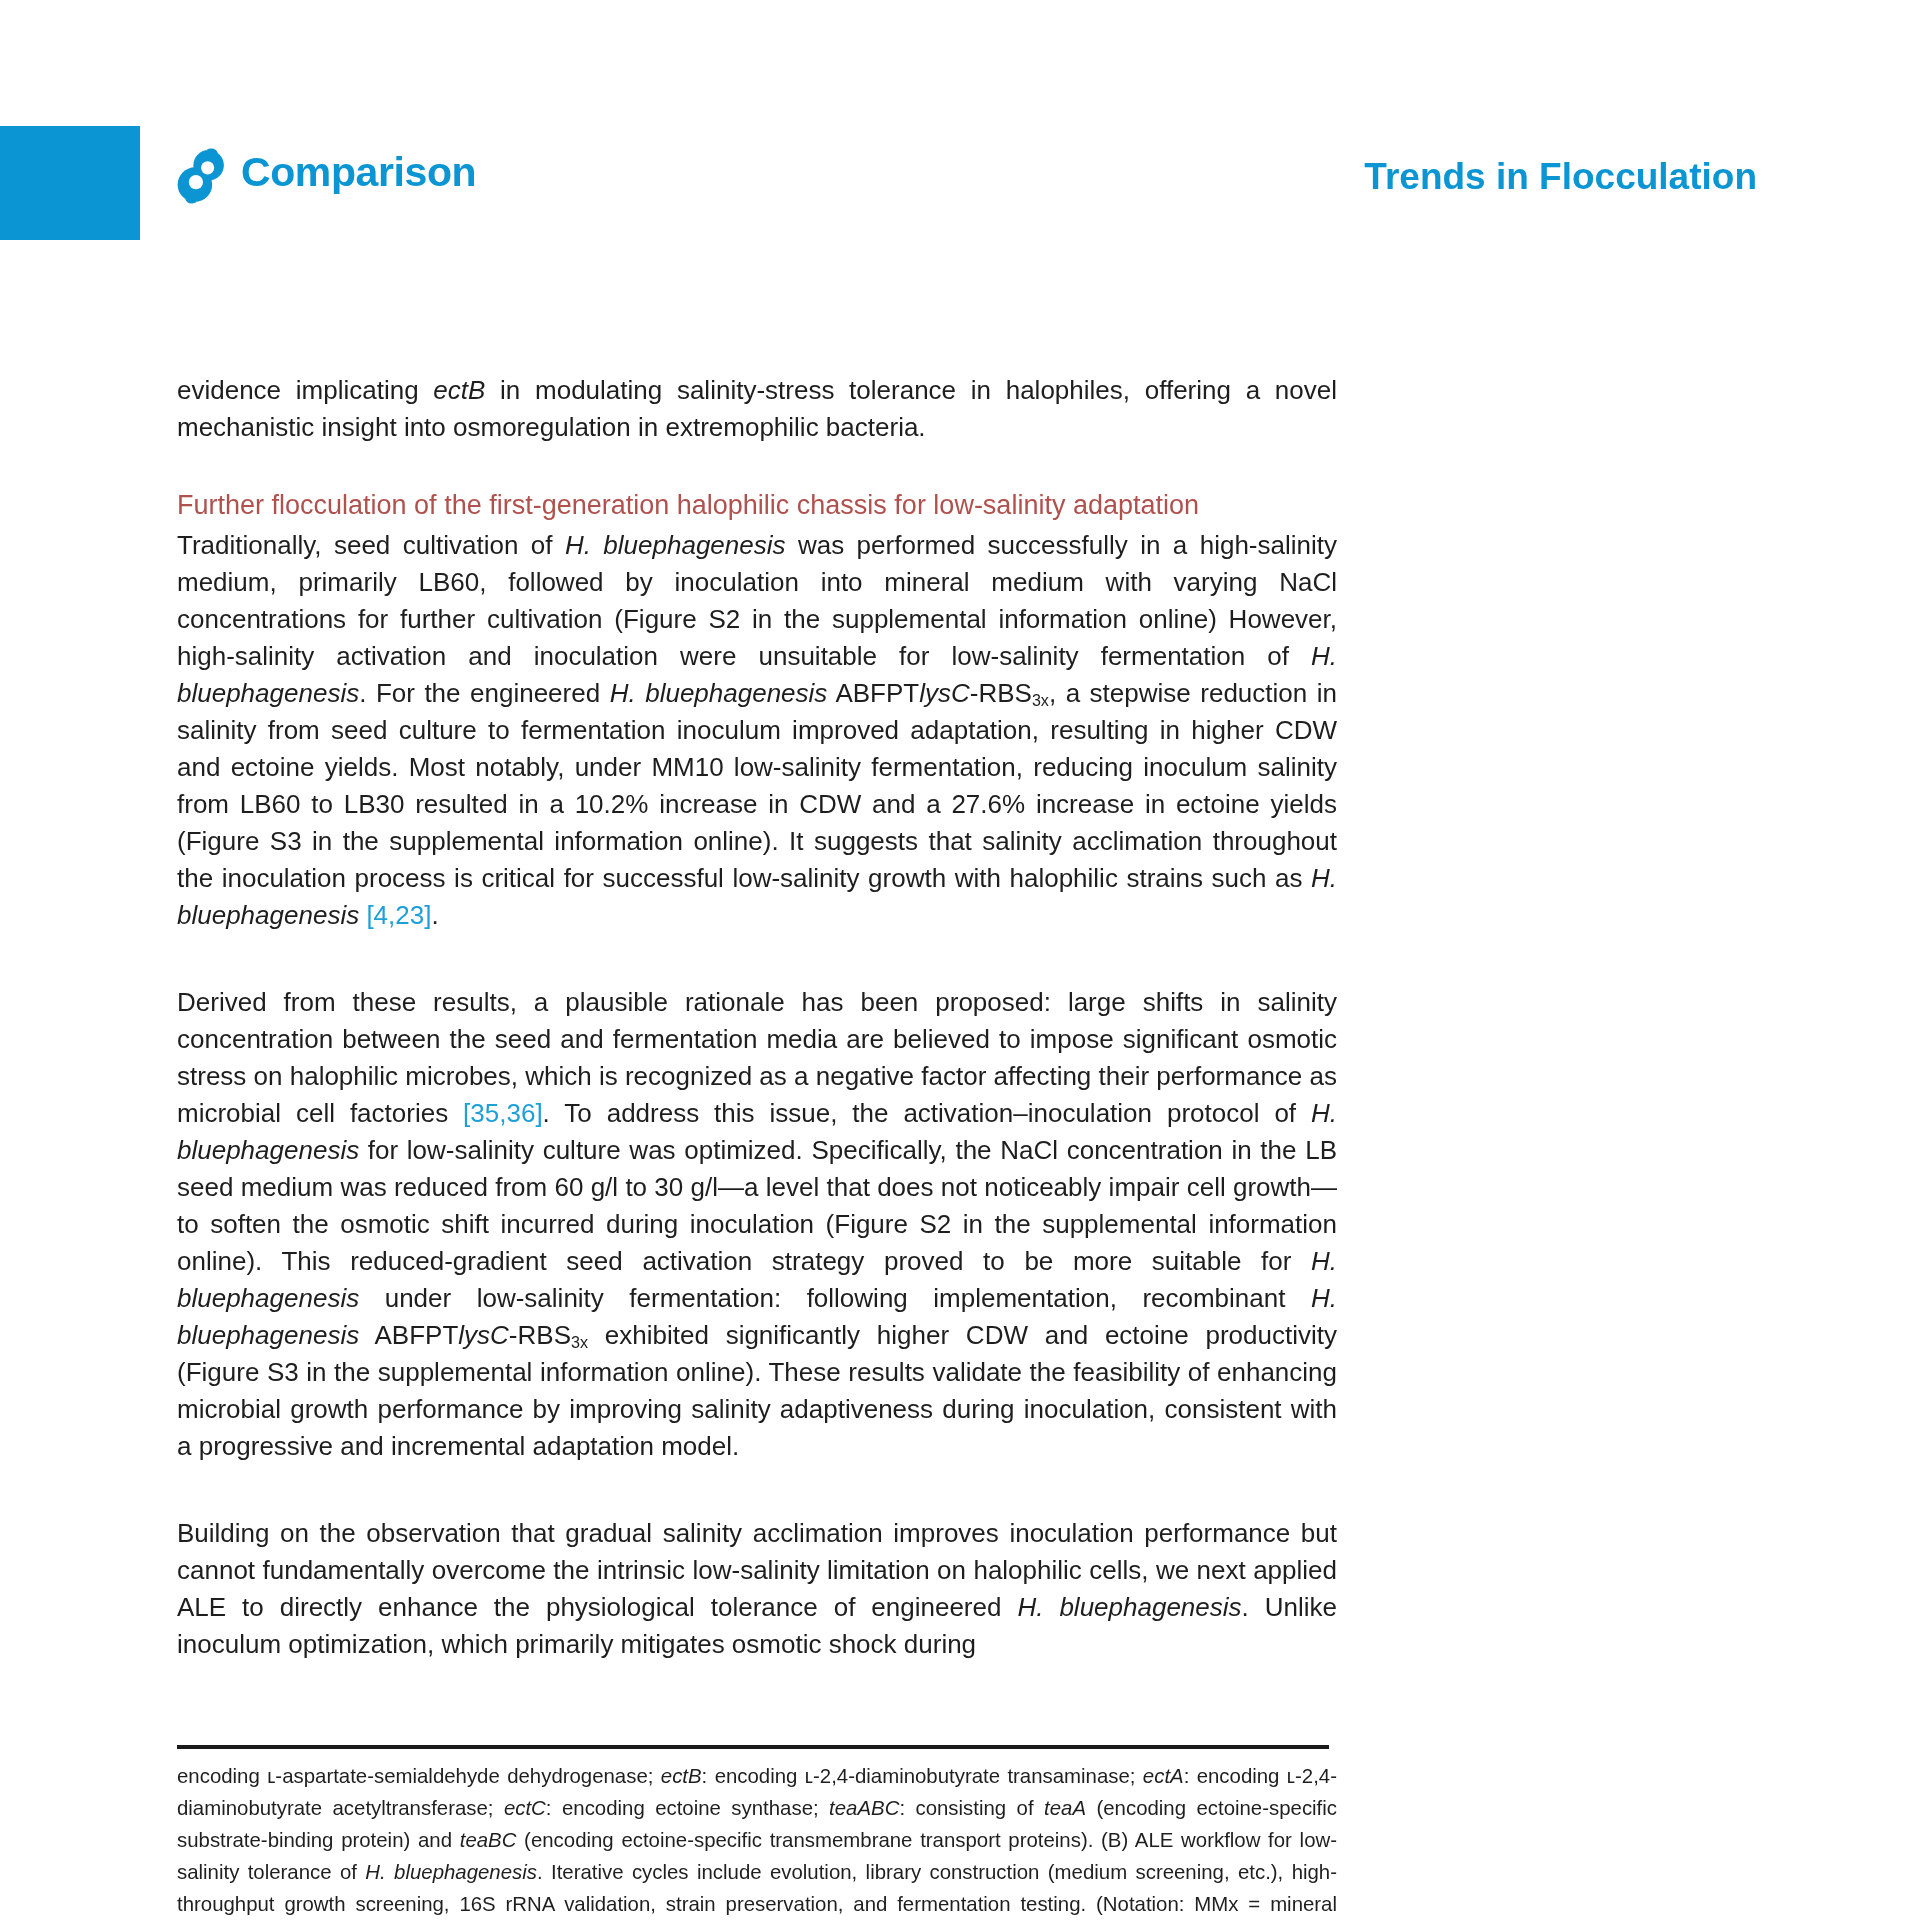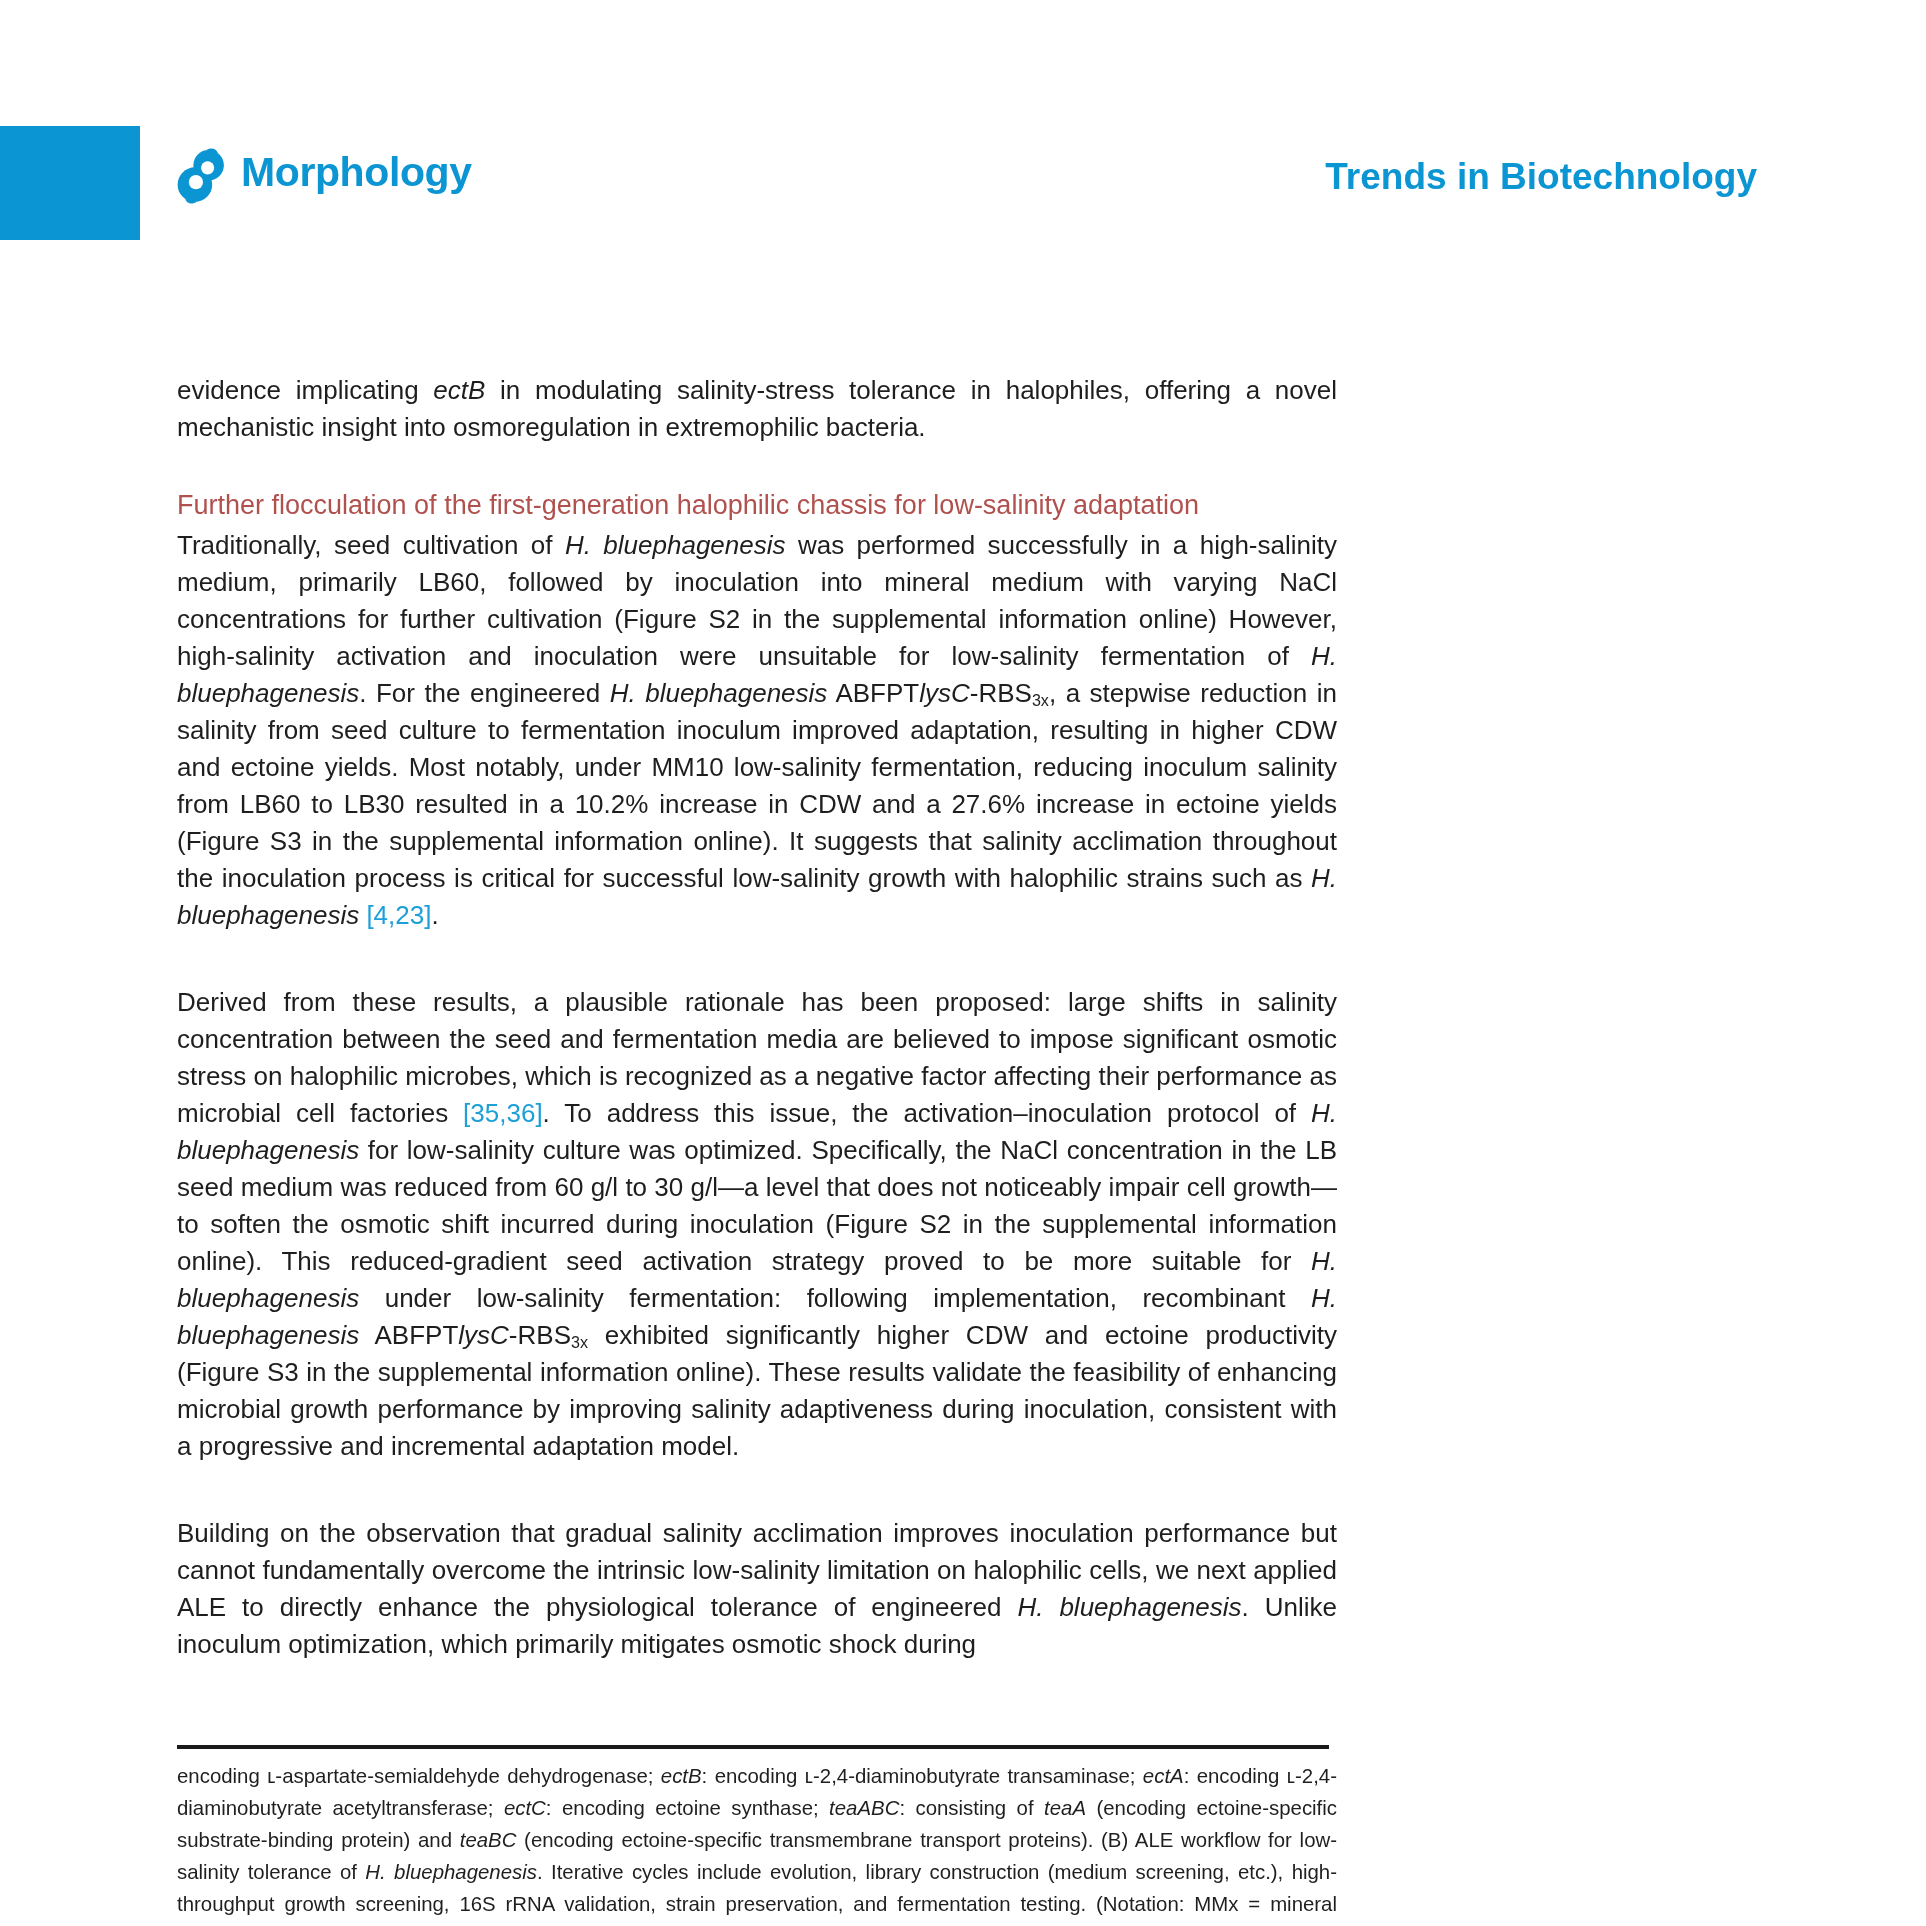--- a/index.html
+++ b/index.html
@@ -77,24 +77,24 @@
 
   <div class="logo">
     <svg class="logo-icon" viewBox="0 0 100 118" aria-hidden="true">
       <circle cx="37" cy="76" r="34" fill="#0b95d2"></circle>
       <circle cx="64" cy="38" r="30" fill="#0b95d2"></circle>
       <path d="M60 8 C 70 2, 80 6, 82 14 C 76 12, 66 12, 60 8 Z" fill="#0b95d2"></path>
       <path d="M40 110 C 30 116, 20 112, 18 104 C 24 106, 34 106, 40 110 Z" fill="#0b95d2"></path>
       <circle cx="39" cy="71" r="14" fill="#ffffff"></circle>
       <circle cx="62" cy="43" r="13" fill="#ffffff"></circle>
     </svg>
-    <span class="logo-text">Morphology</span>
+    <span class="logo-text">Comparison</span>
   </div>
 
-  <div class="journal-title">Trends in Biotechnology</div>
+  <div class="journal-title">Trends in Flocculation</div>
 
   <div class="body-col">
     <p class="para-first">evidence implicating <i>ectB</i> in modulating salinity-stress tolerance in halophiles, offering a novel mechanistic insight into osmoregulation in extremophilic bacteria.</p>
     <h2 class="section-heading">Further flocculation of the first-generation halophilic chassis for low-salinity adaptation</h2>
     <p>Traditionally, seed cultivation of <i>H. bluephagenesis</i> was performed successfully in a high-salinity medium, primarily LB60, followed by inoculation into mineral medium with varying NaCl concentrations for further cultivation (Figure S2 in the supplemental information online) However, high-salinity activation and inoculation were unsuitable for low-salinity fermentation of <i>H. bluephagenesis</i>. For the engineered <i>H. bluephagenesis</i> ABFPT<i>lysC</i>-RBS<sub>3x</sub>, a stepwise reduction in salinity from seed culture to fermentation inoculum improved adaptation, resulting in higher CDW and ectoine yields. Most notably, under MM10 low-salinity fermentation, reducing inoculum salinity from LB60 to LB30 resulted in a 10.2% increase in CDW and a 27.6% increase in ectoine yields (Figure S3 in the supplemental information online). It suggests that salinity acclimation throughout the inoculation process is critical for successful low-salinity growth with halophilic strains such as <i>H. bluephagenesis</i> <span class="cite">[4,23]</span>.</p>
     <p>Derived from these results, a plausible rationale has been proposed: large shifts in salinity concentration between the seed and fermentation media are believed to impose significant osmotic stress on halophilic microbes, which is recognized as a negative factor affecting their performance as microbial cell factories <span class="cite">[35,36]</span>. To address this issue, the activation–inoculation protocol of <i>H. bluephagenesis</i> for low-salinity culture was optimized. Specifically, the NaCl concentration in the LB seed medium was reduced from 60 g/l to 30 g/l—a level that does not noticeably impair cell growth—to soften the osmotic shift incurred during inoculation (Figure S2 in the supplemental information online). This reduced-gradient seed activation strategy proved to be more suitable for <i>H. bluephagenesis</i> under low-salinity fermentation: following implementation, recombinant <i>H. bluephagenesis</i> ABFPT<i>lysC</i>-RBS<sub>3x</sub> exhibited significantly higher CDW and ectoine productivity (Figure S3 in the supplemental information online). These results validate the feasibility of enhancing microbial growth performance by improving salinity adaptiveness during inoculation, consistent with a progressive and incremental adaptation model.</p>
     <p>Building on the observation that gradual salinity acclimation improves inoculation performance but cannot fundamentally overcome the intrinsic low-salinity limitation on halophilic cells, we next applied ALE to directly enhance the physiological tolerance of engineered <i>H. bluephagenesis</i>. Unlike inoculum optimization, which primarily mitigates osmotic shock during</p>
   </div>
 
   <div class="caption-rule"></div>

